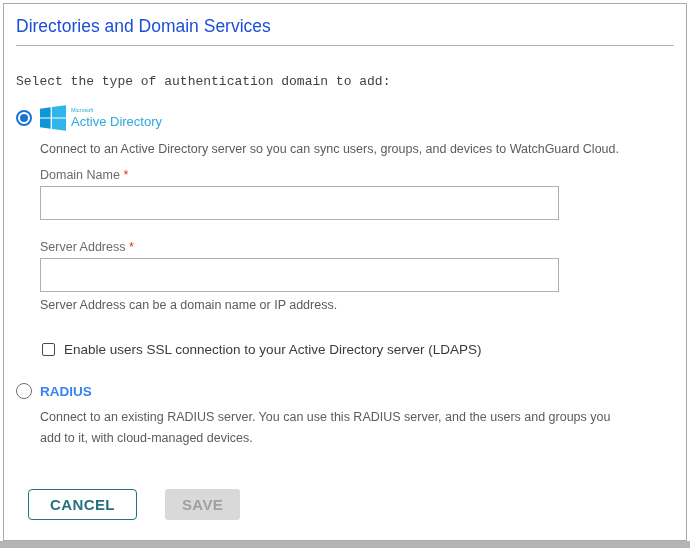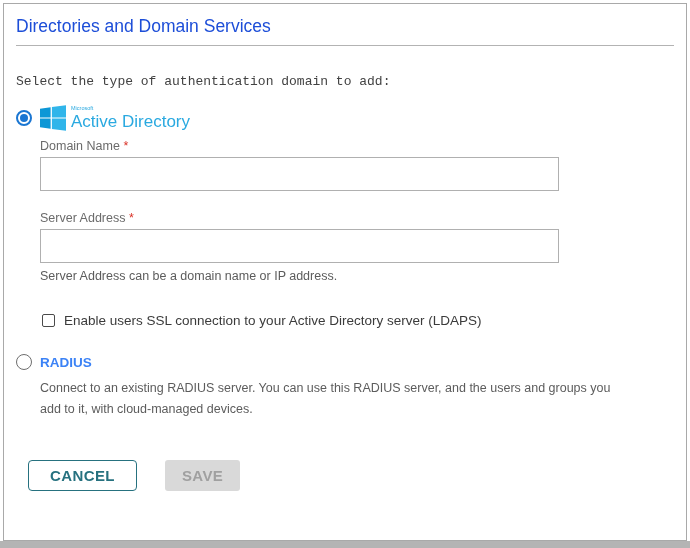--- a/index.html
+++ b/index.html
@@ -47,21 +47,21 @@
     border-radius:50%;background:var(--radio-selected-blue);
   }
   .radio.unselected{border:1px solid #6e6e6e;}
   .win-logo{margin-left:8px;flex:none;display:block;}
   .win-dark{fill:var(--windows-blue-dark);}
   .win-light{fill:var(--windows-blue-light);}
   .ad-label-stack{
     display:flex;flex-direction:column;margin-left:5px;line-height:1;cursor:pointer;
   }
   .ms-text{font-size:5.5px;color:var(--accent-blue);margin-bottom:2px;}
-  .ad-text{font-size:17px;color:var(--accent-blue);}
+  .ad-text{font-size:13px;color:var(--accent-blue);}
   .option-body{margin-left:24px;}
   .desc{
     font-size:12.5px;color:#5c5c5c;line-height:21px;margin-top:8px;max-width:585px;
   }
   .field{margin-top:8px;}
   .field2{margin-top:20px;}
   .field-label{font-size:12.5px;color:#6b6b6b;}
   .req{color:var(--required-red);}
   .text-input{
     display:block;margin-top:4px;width:519px;height:34px;
@@ -112,20 +112,21 @@
           <path class="win-dark" d="M0 12.5 L9.8 12.5 L9.8 21.9 L0 20.55 Z"></path>
           <path class="win-light" d="M11 12.5 L24 12.5 L24 23.85 L11 22.05 Z"></path>
         </svg>
         <span class="ad-label-stack">
           <span class="ms-text">Microsoft</span>
           <span class="ad-text">Active Directory</span>
         </span>
       </div>
 
       <div class="option-body">
+        <div class="desc">Connect to an Active Directory server so you can sync users, groups, and devices to WatchGuard Cloud.</div>
 
         <div class="field">
           <div class="field-label">
             <span>Domain Name</span>
             <span class="req">*</span>
           </div>
           <input type="text" class="text-input" value="" style="">
         </div>
 
         <div class="field field2">

